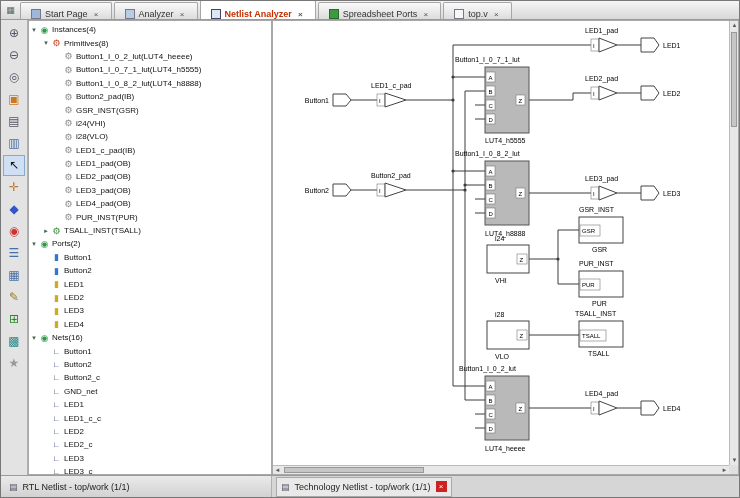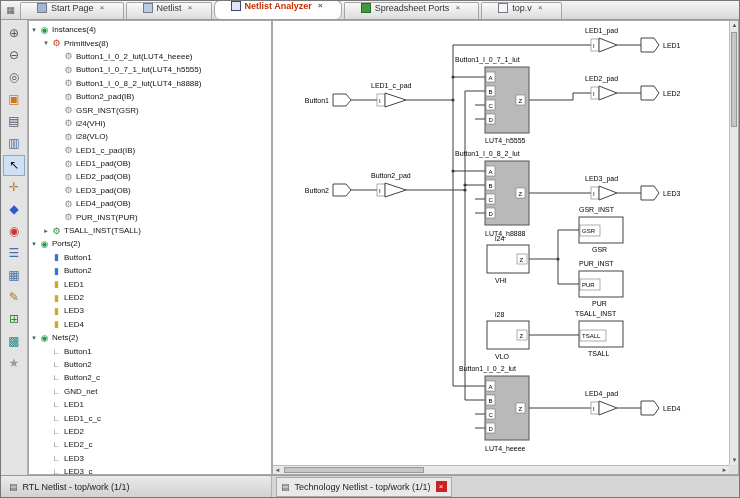--- a/index.html
+++ b/index.html
@@ -3,24 +3,24 @@
 <meta charset="utf-8">
 <style>
   html,body{margin:0;padding:0;background:#888;}
   .app{position:relative;width:740px;height:498px;background:#ececec;overflow:hidden;
        font-family:"Liberation Sans","DejaVu Sans",sans-serif;border:1px solid #777;box-sizing:border-box;}
 
   
   .tabbar{position:absolute;top:0;left:0;right:0;height:19px;background:linear-gradient(#f5f5f5,#d8d8d8);
           border-bottom:1px solid #9a9a9a;display:flex;align-items:flex-end;padding-left:2px;box-sizing:border-box;}
   .tabmenu{width:13px;height:13px;margin:0 3px 2px 1px;font-size:9px;line-height:13px;text-align:center;color:#566;}
-  .tab{display:flex;align-items:flex-start;gap:4px;height:16px;padding:0 16px;margin-right:2px;
+  .tab{display:flex;align-items:flex-end;gap:4px;height:16px;padding:0 10px;margin-right:2px;
        border:1px solid #a6a6a6;border-bottom:none;border-radius:2px 2px 0 0;
        background:linear-gradient(#fafafa,#dcdcdc);font-size:9px;color:#333;white-space:nowrap;}
-  .tab.active{background:#fff;color:#c33000;height:18px;font-weight:bold;border-radius:6px;}
+  .tab.active{background:#fff;color:#c33000;height:18px;font-weight:bold;}
   .tabicon{width:10px;height:10px;border:1px solid #778;box-sizing:border-box;flex:none;}
   .ti-start{background:#9db8d9;}
   .ti-reports{background:#b8cce4;}
   .ti-netlist{background:#dce6f4;border-color:#446;}
   .ti-spread{background:#3f9a3f;border-color:#2a6a2a;}
   .ti-topv{background:#f6f6f6;}
   .tabclose{font-size:8px;color:#555;width:9px;text-align:center;}
 
   
   .toolbar{position:absolute;top:19px;left:0;width:27px;bottom:22px;background:#e3e3e3;
@@ -78,21 +78,21 @@
 
   <div class="tabbar">
     <div class="tabmenu">▦</div>
     <div class="tab">
       <span class="tabicon ti-start"></span>
       <span>Start Page</span>
       <span class="tabclose">×</span>
     </div>
     <div class="tab">
       <span class="tabicon ti-reports"></span>
-      <span>Netlist</span>
+      <span>Analyzer</span>
       <span class="tabclose">×</span>
     </div>
     <div class="tab active">
       <span class="tabicon ti-netlist"></span>
       <span>Netlist Analyzer</span>
       <span class="tabclose">×</span>
     </div>
     <div class="tab">
       <span class="tabicon ti-spread"></span>
       <span>Spreadsheet Ports</span>
@@ -236,21 +236,21 @@
         <span>LED3</span>
       </div>
     <div class="trow ind1">
         <span class="arr"></span>
         <span class="tico ic-port-yellow">▮</span>
         <span>LED4</span>
       </div>
     <div class="trow">
         <span class="arr">▾</span>
         <span class="tico ic-group">◉</span>
-        <span>Nets(2)</span>
+        <span>Nets(16)</span>
       </div>
     <div class="trow ind1">
         <span class="arr"></span>
         <span class="tico ic-net">∟</span>
         <span>Button1</span>
       </div>
     <div class="trow ind1">
         <span class="arr"></span>
         <span class="tico ic-net">∟</span>
         <span>Button2</span>

